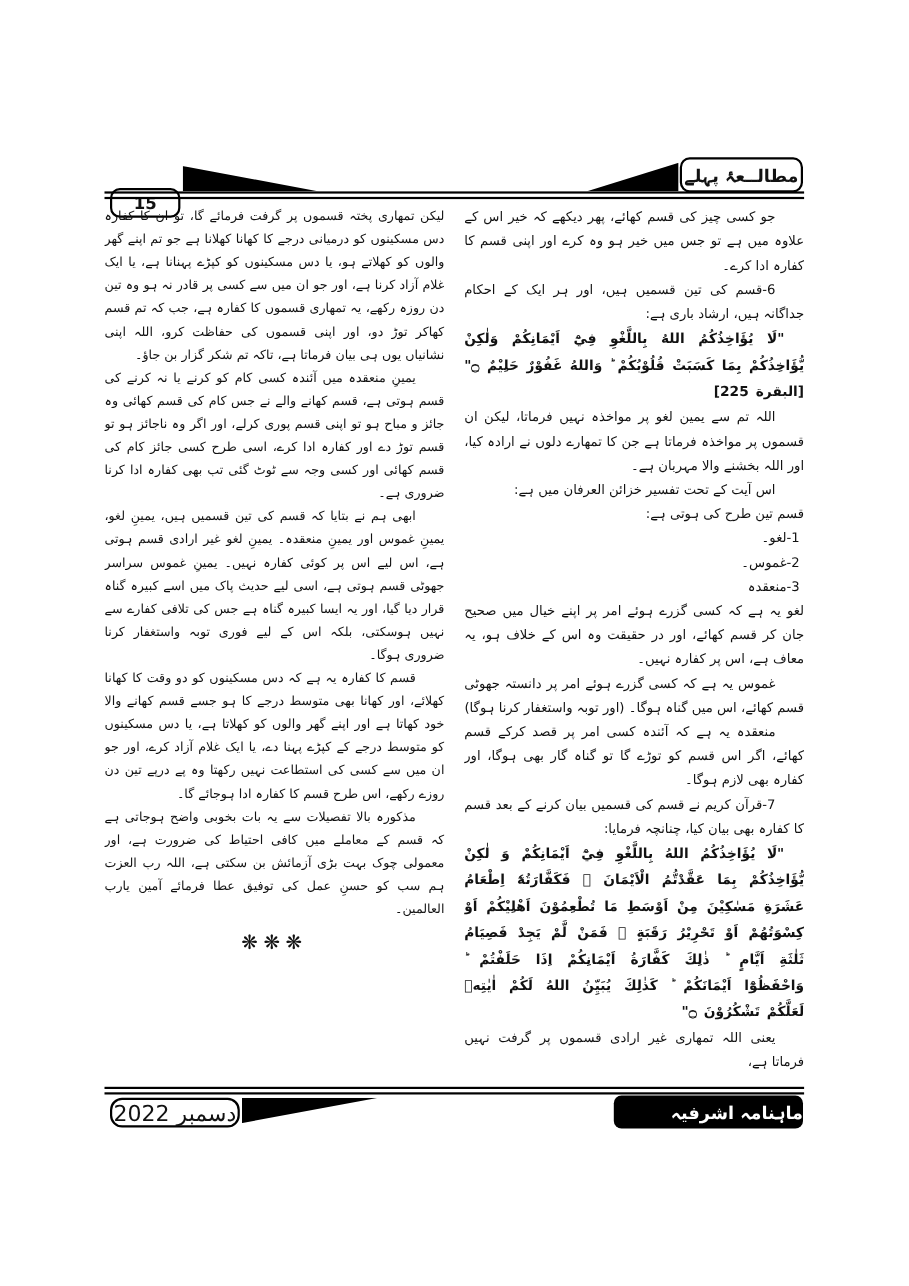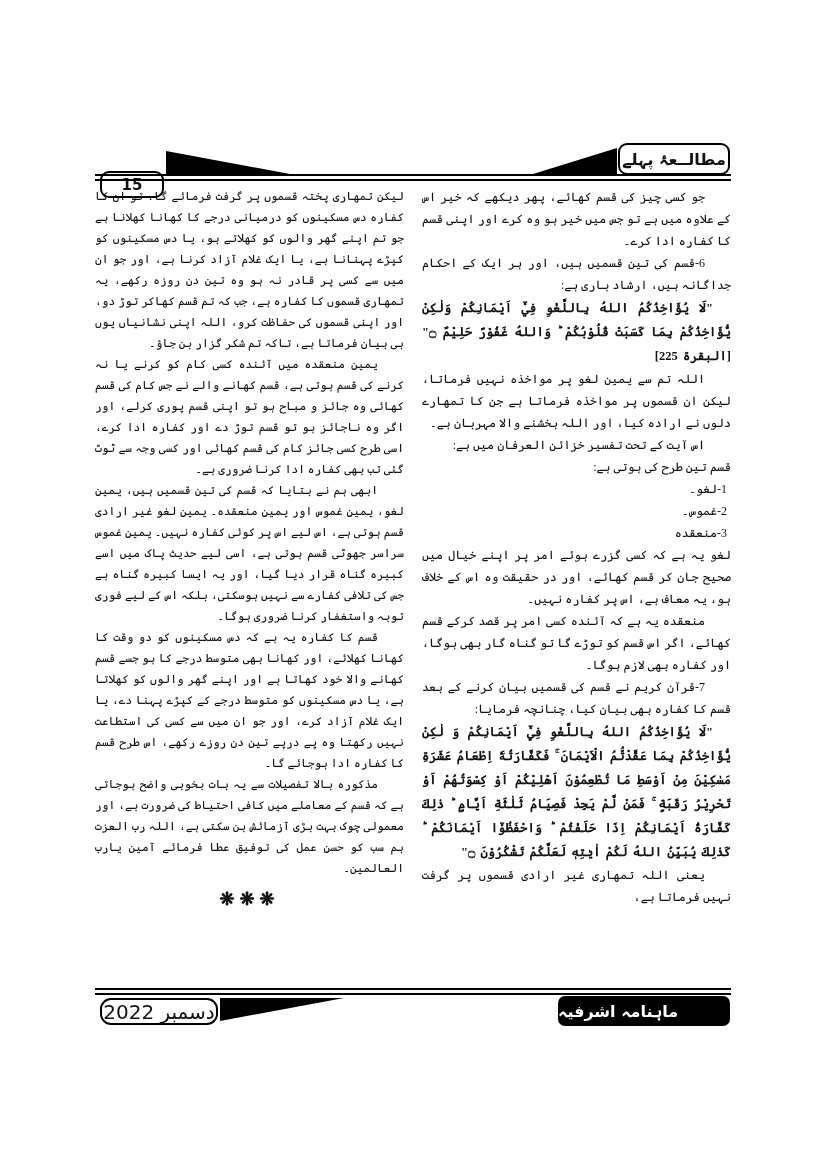--- a/index.html
+++ b/index.html
@@ -21,36 +21,36 @@
   .tri-hleft{left:166px;top:151px;width:124px;height:23px;clip-path:polygon(0 0,0 100%,100% 100%);}
   .tri-hright{left:533px;top:148px;width:84px;height:26px;clip-path:polygon(100% 0,100% 100%,0 100%);}
   .title-box{left:618px;top:143px;width:112px;height:32px;font-size:16px;font-weight:bold;}
   .rule-top{left:95px;top:174px;width:636px;}
 
   
   .columns{
     position:absolute;left:95px;top:186px;width:636px;height:800px;
     display:flex;gap:18px;direction:rtl;overflow:hidden;
   }
-  .col{width:309px;box-sizing:border-box;direction:rtl;text-align:justify;overflow:hidden;font-family:Liberation Serif, serif;}
+  .col{width:309px;box-sizing:border-box;direction:rtl;text-align:justify;overflow:hidden;}
   .col-right{font-size:12px;line-height:22px;}
   .col-left{font-size:11.5px;line-height:21px;}
   .p{margin:0;text-indent:26px;}
   .p.flush{text-indent:0;}
   .p.listitem{text-indent:4px;}
   .p.arabic{font-weight:bold;font-size:12.5px;line-height:24px;text-indent:18px;word-spacing:2px;}
   .ornament{margin-top:10px;text-align:center;font-size:18px;letter-spacing:5px;font-weight:bold;text-indent:0;}
 
   .rule-bottom{left:95px;top:988px;width:636px;}
   .date-box{left:100px;top:998px;width:118px;height:27px;font-size:20px;border-radius:11px;}
   .date-box span{direction:rtl;}
   .tri-footer{left:220px;top:998px;width:124px;height:23px;clip-path:polygon(0 0,0 100%,100% 0);}
   .mag-box{
     position:absolute;left:558px;top:996px;width:172px;height:30px;box-sizing:border-box;
-    background:#000;color:#fff;border-radius:7px;display:flex;align-items:center;justify-content:flex-end;
+    background:#000;color:#fff;border-radius:7px;display:flex;align-items:center;justify-content:flex-start;
     font-size:16px;font-weight:bold;
   }
 </style>
 </head>
 <body>
 
 <div class="page">
 
   <div class="tab pagenum-box">
     <span>15</span>
@@ -68,20 +68,21 @@
       <p class="p">جو کسی چیز کی قسم کھائے، پھر دیکھے کہ خیر اس کے علاوہ میں ہے تو جس میں خیر ہو وہ کرے اور اپنی قسم کا کفارہ ادا کرے۔</p>
       <p class="p">6-قسم کی تین قسمیں ہیں، اور ہر ایک کے احکام جداگانہ ہیں، ارشاد باری ہے:</p>
       <p class="p arabic">"لَا يُؤَاخِذُكُمُ اللهُ بِاللَّغْوِ فِيْٓ اَيْمَانِكُمْ وَلٰكِنْ يُّؤَاخِذُكُمْ بِمَا كَسَبَتْ قُلُوْبُكُمْ ؕ وَاللهُ غَفُوْرٌ حَلِيْمٌ ۝" [البقرة 225]</p>
       <p class="p">اللہ تم سے یمین لغو پر مواخذہ نہیں فرماتا، لیکن ان قسموں پر مواخذہ فرماتا ہے جن کا تمھارے دلوں نے ارادہ کیا، اور اللہ بخشنے والا مہربان ہے۔</p>
       <p class="p">اس آیت کے تحت تفسیر خزائن العرفان میں ہے:</p>
       <p class="p flush">قسم تین طرح کی ہوتی ہے:</p>
       <p class="p listitem">1-لغو۔</p>
       <p class="p listitem">2-غموس۔</p>
       <p class="p listitem">3-منعقدہ</p>
       <p class="p flush">لغو یہ ہے کہ کسی گزرے ہوئے امر پر اپنے خیال میں صحیح جان کر قسم کھائے، اور در حقیقت وہ اس کے خلاف ہو، یہ معاف ہے، اس پر کفارہ نہیں۔</p>
+      <p class="p">غموس یہ ہے کہ کسی گزرے ہوئے امر پر دانستہ جھوٹی قسم کھائے، اس میں گناہ ہوگا۔ (اور توبہ واستغفار کرنا ہوگا)</p>
       <p class="p">منعقدہ یہ ہے کہ آئندہ کسی امر پر قصد کرکے قسم کھائے، اگر اس قسم کو توڑے گا تو گناہ گار بھی ہوگا، اور کفارہ بھی لازم ہوگا۔</p>
       <p class="p">7-قرآن کریم نے قسم کی قسمیں بیان کرنے کے بعد قسم کا کفارہ بھی بیان کیا، چنانچہ فرمایا:</p>
       <p class="p arabic">"لَا يُؤَاخِذُكُمُ اللهُ بِاللَّغْوِ فِيْٓ اَيْمَانِكُمْ وَ لٰكِنْ يُّؤَاخِذُكُمْ بِمَا عَقَّدْتُّمُ الْاَيْمَانَ ۚ فَكَفَّارَتُهٗٓ اِطْعَامُ عَشَرَةِ مَسٰكِيْنَ مِنْ اَوْسَطِ مَا تُطْعِمُوْنَ اَهْلِيْكُمْ اَوْ كِسْوَتُهُمْ اَوْ تَحْرِيْرُ رَقَبَةٍ ۚ فَمَنْ لَّمْ يَجِدْ فَصِيَامُ ثَلٰثَةِ اَيَّامٍ ؕ ذٰلِكَ كَفَّارَةُ اَيْمَانِكُمْ اِذَا حَلَفْتُمْ ؕ وَاحْفَظُوْٓا اَيْمَانَكُمْ ؕ كَذٰلِكَ يُبَيِّنُ اللهُ لَكُمْ اٰيٰتِهٖ لَعَلَّكُمْ تَشْكُرُوْنَ ۝"</p>
       <p class="p">یعنی اللہ تمھاری غیر ارادی قسموں پر گرفت نہیں فرماتا ہے،</p>
     </div>
 
     <div class="col col-left">
       <p class="p flush">لیکن تمھاری پختہ قسموں پر گرفت فرمائے گا، تو ان کا کفارہ دس مسکینوں کو درمیانی درجے کا کھانا کھلانا ہے جو تم اپنے گھر والوں کو کھلاتے ہو، یا دس مسکینوں کو کپڑے پہنانا ہے، یا ایک غلام آزاد کرنا ہے، اور جو ان میں سے کسی پر قادر نہ ہو وہ تین دن روزہ رکھے، یہ تمھاری قسموں کا کفارہ ہے، جب کہ تم قسم کھاکر توڑ دو، اور اپنی قسموں کی حفاظت کرو، اللہ اپنی نشانیاں یوں ہی بیان فرماتا ہے، تاکہ تم شکر گزار بن جاؤ۔</p>
       <p class="p">یمینِ منعقدہ میں آئندہ کسی کام کو کرنے یا نہ کرنے کی قسم ہوتی ہے، قسم کھانے والے نے جس کام کی قسم کھائی وہ جائز و مباح ہو تو اپنی قسم پوری کرلے، اور اگر وہ ناجائز ہو تو قسم توڑ دے اور کفارہ ادا کرے، اسی طرح کسی جائز کام کی قسم کھائی اور کسی وجہ سے ٹوٹ گئی تب بھی کفارہ ادا کرنا ضروری ہے۔</p>
       <p class="p">ابھی ہم نے بتایا کہ قسم کی تین قسمیں ہیں، یمینِ لغو، یمینِ غموس اور یمینِ منعقدہ۔ یمینِ لغو غیر ارادی قسم ہوتی ہے، اس لیے اس پر کوئی کفارہ نہیں۔ یمینِ غموس سراسر جھوٹی قسم ہوتی ہے، اسی لیے حدیث پاک میں اسے کبیرہ گناہ قرار دیا گیا، اور یہ ایسا کبیرہ گناہ ہے جس کی تلافی کفارے سے نہیں ہوسکتی، بلکہ اس کے لیے فوری توبہ واستغفار کرنا ضروری ہوگا۔</p>

